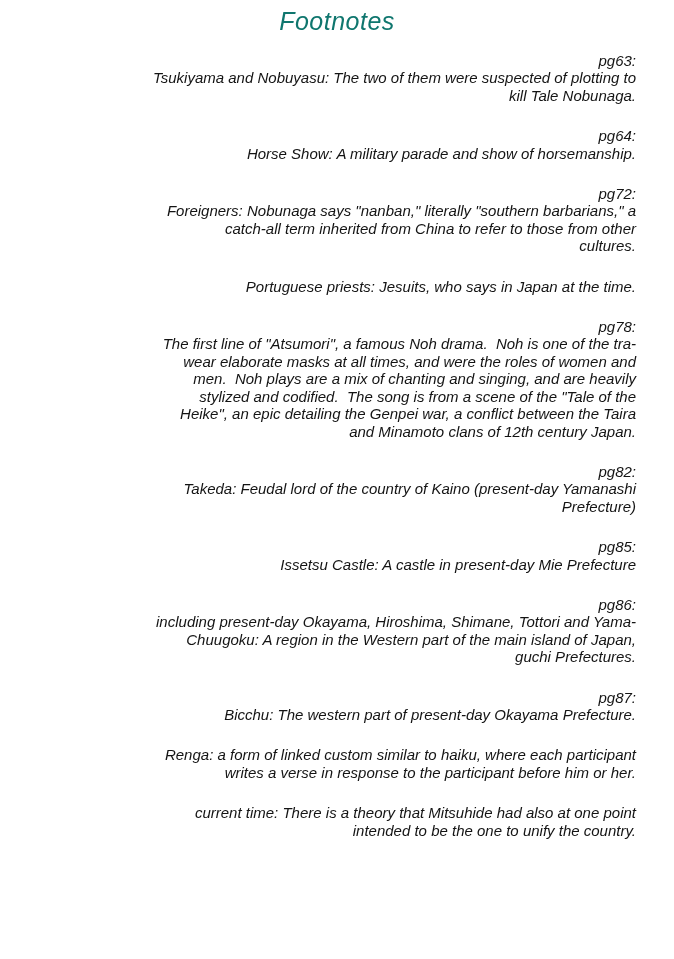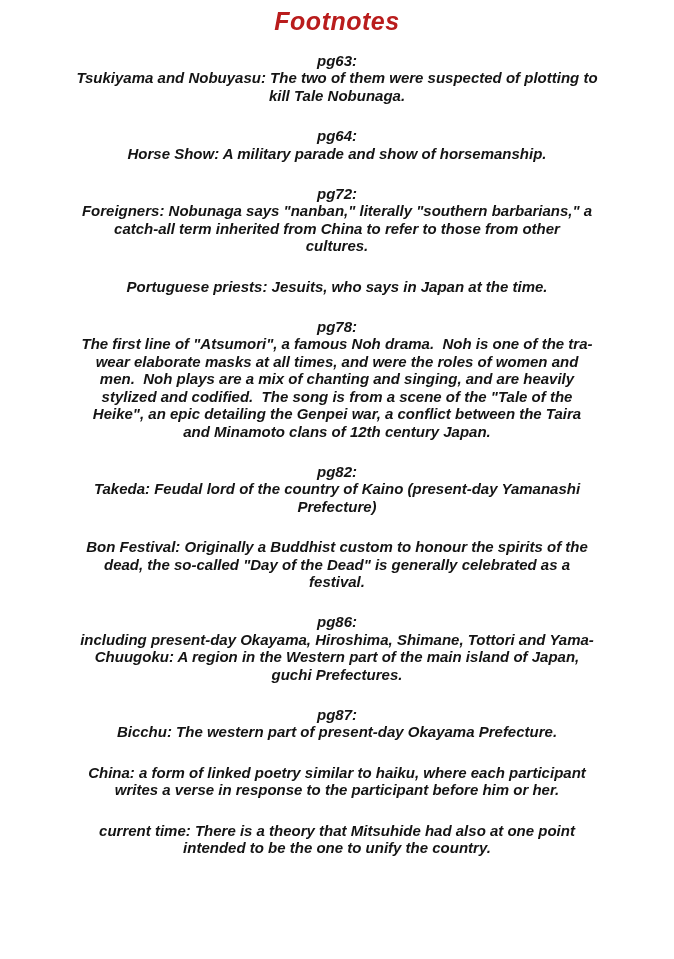--- a/index.html
+++ b/index.html
@@ -19,38 +19,39 @@
     height: 959px;
     padding: 6px 38px 0 38px;
     text-align: center;
     color: #141414;
     font-style: italic;
   }
   .title {
     margin: 0 0 16px 0;
     font-size: 25px;
     line-height: 30px;
-    font-weight: 700;
+    font-weight: 400;
     letter-spacing: 0.5px;
-    color: #b91c1c;
+    color: #0f766e;
   }
   .sections {
     width: 100%;
   }
   .section {
     margin: 0 0 23px 0;
   }
   .section:last-child {
     margin-bottom: 0;
   }
   .line {
     font-size: 15px;
     line-height: 17.4px;
     white-space: pre-wrap;
-    font-weight: 700;
+    font-weight: 400;
+    text-align: right;
   }
   .page-label {
     font-size: 15px;
     line-height: 17.4px;
   }
 </style>
 </head>
 <body>
 
 <div class="page">
@@ -82,36 +83,35 @@
         <div class="line">stylized and codified.  The song is from a scene of the "Tale of the</div>
         <div class="line">Heike", an epic detailing the Genpei war, a conflict between the Taira</div>
         <div class="line">and Minamoto clans of 12th century Japan.</div>
       </div>
       <div class="section">
         <div class="line page-label">pg82:</div>
         <div class="line">Takeda: Feudal lord of the country of Kaino (present-day Yamanashi</div>
         <div class="line">Prefecture)</div>
       </div>
       <div class="section">
-        <div class="line">Bon Festival: Originally a Buddhist custom to honour the spirits of the</div>
-        <div class="line">dead, the so-called "Day of the Dead" is generally celebrated as a</div>
-        <div class="line">festival.</div>
+        <div class="line page-label">pg85:</div>
+        <div class="line">Issetsu Castle: A castle in present-day Mie Prefecture</div>
       </div>
       <div class="section">
         <div class="line page-label">pg86:</div>
         <div class="line">including present-day Okayama, Hiroshima, Shimane, Tottori and Yama-</div>
         <div class="line">Chuugoku: A region in the Western part of the main island of Japan,</div>
         <div class="line">guchi Prefectures.</div>
       </div>
       <div class="section">
         <div class="line page-label">pg87:</div>
         <div class="line">Bicchu: The western part of present-day Okayama Prefecture.</div>
       </div>
       <div class="section">
-        <div class="line">China: a form of linked poetry similar to haiku, where each participant</div>
+        <div class="line">Renga: a form of linked custom similar to haiku, where each participant</div>
         <div class="line">writes a verse in response to the participant before him or her.</div>
       </div>
       <div class="section">
         <div class="line">current time: There is a theory that Mitsuhide had also at one point</div>
         <div class="line">intended to be the one to unify the country.</div>
       </div>
     </div>
 </div>
 
 </body></html>

